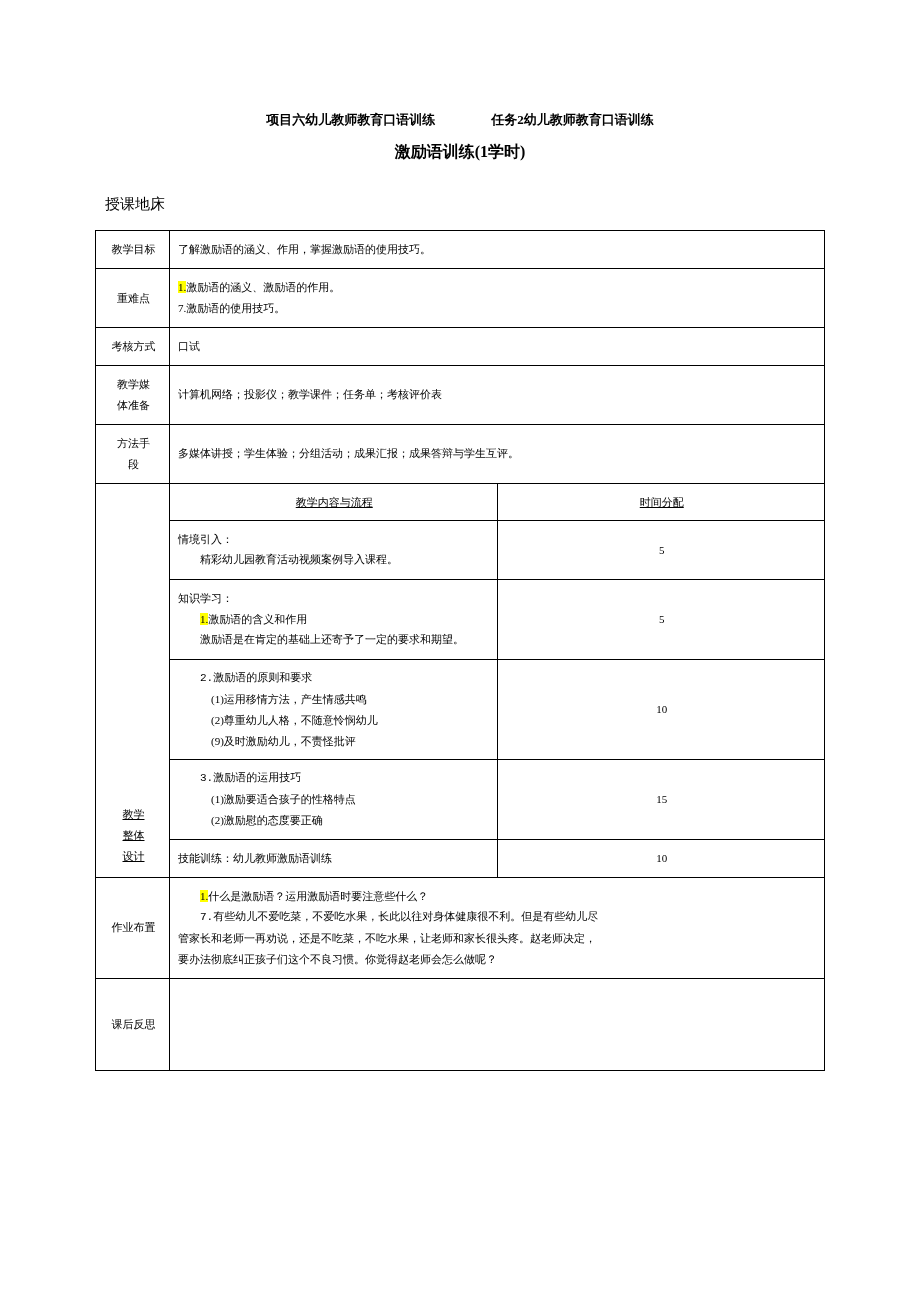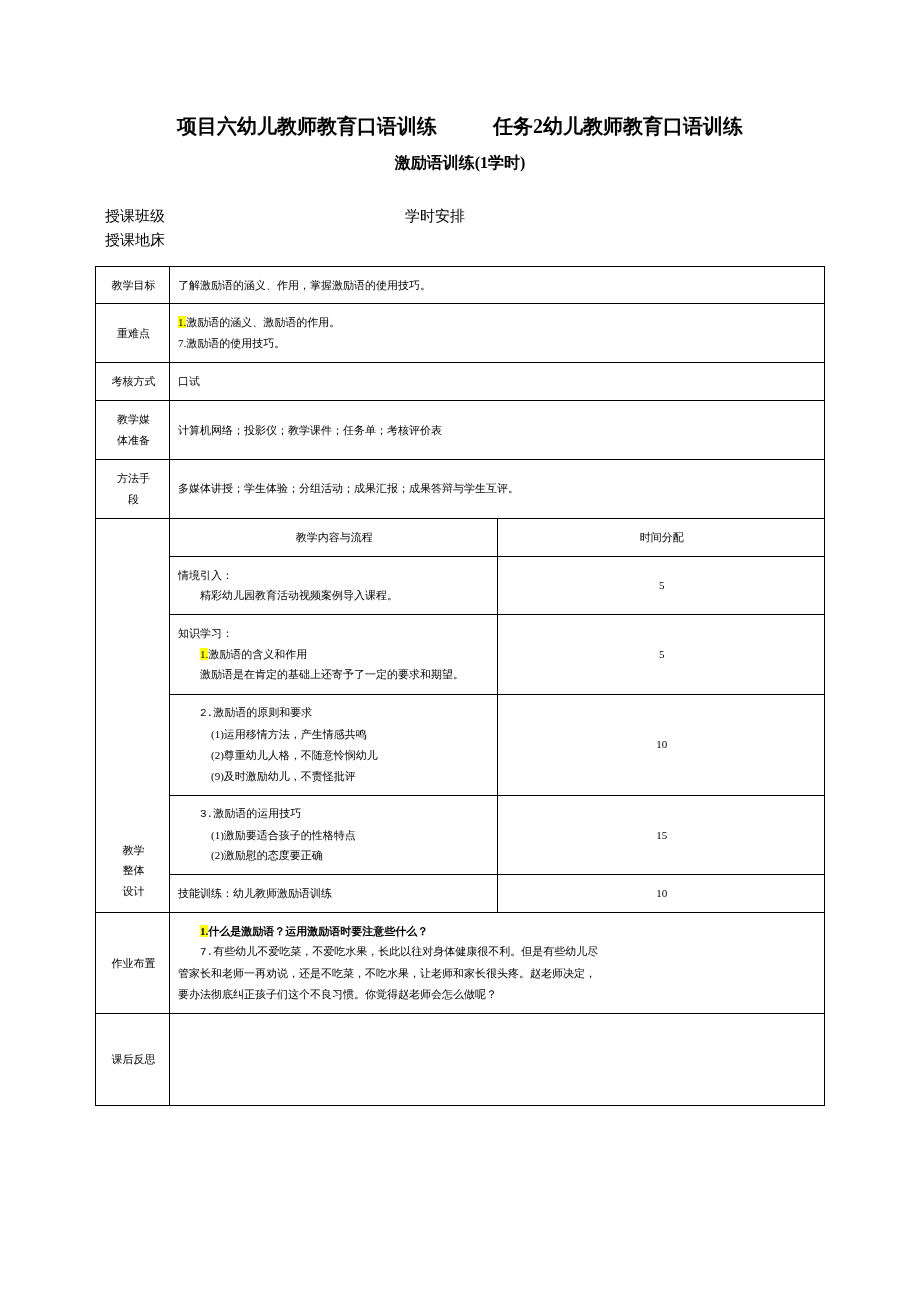--- a/index.html
+++ b/index.html
@@ -13,21 +13,21 @@
   .page {
     width: 920px;
     min-height: 1301px;
     padding: 110px 95px 60px 95px;
     margin: 0 auto;
     background: #fff;
   }
   .title-block { text-align: center; margin-bottom: 28px; }
   .title-row1 {
     font-weight: bold;
-    font-size: 20px;
+    font-size: 13px;
     display: flex;
     justify-content: center;
     gap: 56px;
   }
   .title-row2 {
     font-weight: bold;
     font-size: 16px;
     margin-top: 8px;
   }
   .meta-block { margin: 0 10px 14px 10px; font-size: 15px; }
@@ -52,41 +52,37 @@
     padding: 8px 2px;
   }
   td.time-col {
     width: 74px;
     text-align: center;
   }
   td.content-col { padding: 8px 6px 8px 8px; }
   .hl { background: #ffff00; display: inline; }
   .indent1 { text-indent: 2em; display: block; font-family: Liberation Mono, monospace; }
   .indent2 { text-indent: 3em; display: block; }
-  .inner-header td { text-align: center; }
+  .inner-header td { text-align: center; text-decoration: underline; }
   .tall { height: 92px; }
 </style>
 </head>
 <body>
 
 <div class="page">
 
   <div class="title-block">
     <div class="title-row1">
       <span>项目六幼儿教师教育口语训练</span>
       <span>任务2幼儿教师教育口语训练</span>
     </div>
     <div class="title-row2">激励语训练(1学时)</div>
   </div>
 
   <div class="meta-block">
-    <div class="meta-row">
-      <span class="meta-label-left">授课班级</span>
-      <span class="meta-label-right">学时安排</span>
-    </div>
     <div class="meta-row">
       <span class="meta-label-right">授课地床</span>
     </div>
   </div>
 
   <table class="lesson">
     <tbody>
         <tr>
       <td class="side-label">教学目标</td>
       <td class="content-col" colspan="2">了解激励语的涵义、作用，掌握激励语的使用技巧。</td>
@@ -170,21 +166,21 @@
     <tr>
       <td class="content-col">
         <div>技能训练：幼儿教师激励语训练</div>
       </td>
       <td class="time-col">10</td>
     </tr>
 
     <tr>
       <td class="side-label">作业布置</td>
       <td class="content-col" colspan="2">
-        <div style="text-indent:2em;font-weight:bold;"><span class="hl">1.</span><span>什么是激励语？运用激励语时要注意些什么？</span></div>
+        <div style="text-indent:2em;"><span class="hl">1.</span><span>什么是激励语？运用激励语时要注意些什么？</span></div>
         <span class="indent1">7.有些幼儿不爱吃菜，不爱吃水果，长此以往对身体健康很不利。但是有些幼儿尽</span>
         <div>管家长和老师一再劝说，还是不吃菜，不吃水果，让老师和家长很头疼。赵老师决定，</div>
         <div>要办法彻底纠正孩子们这个不良习惯。你觉得赵老师会怎么做呢？</div>
       </td>
     </tr>
 
     <tr>
       <td class="side-label tall">课后反思</td>
       <td class="content-col tall" colspan="2"></td>
     </tr>

